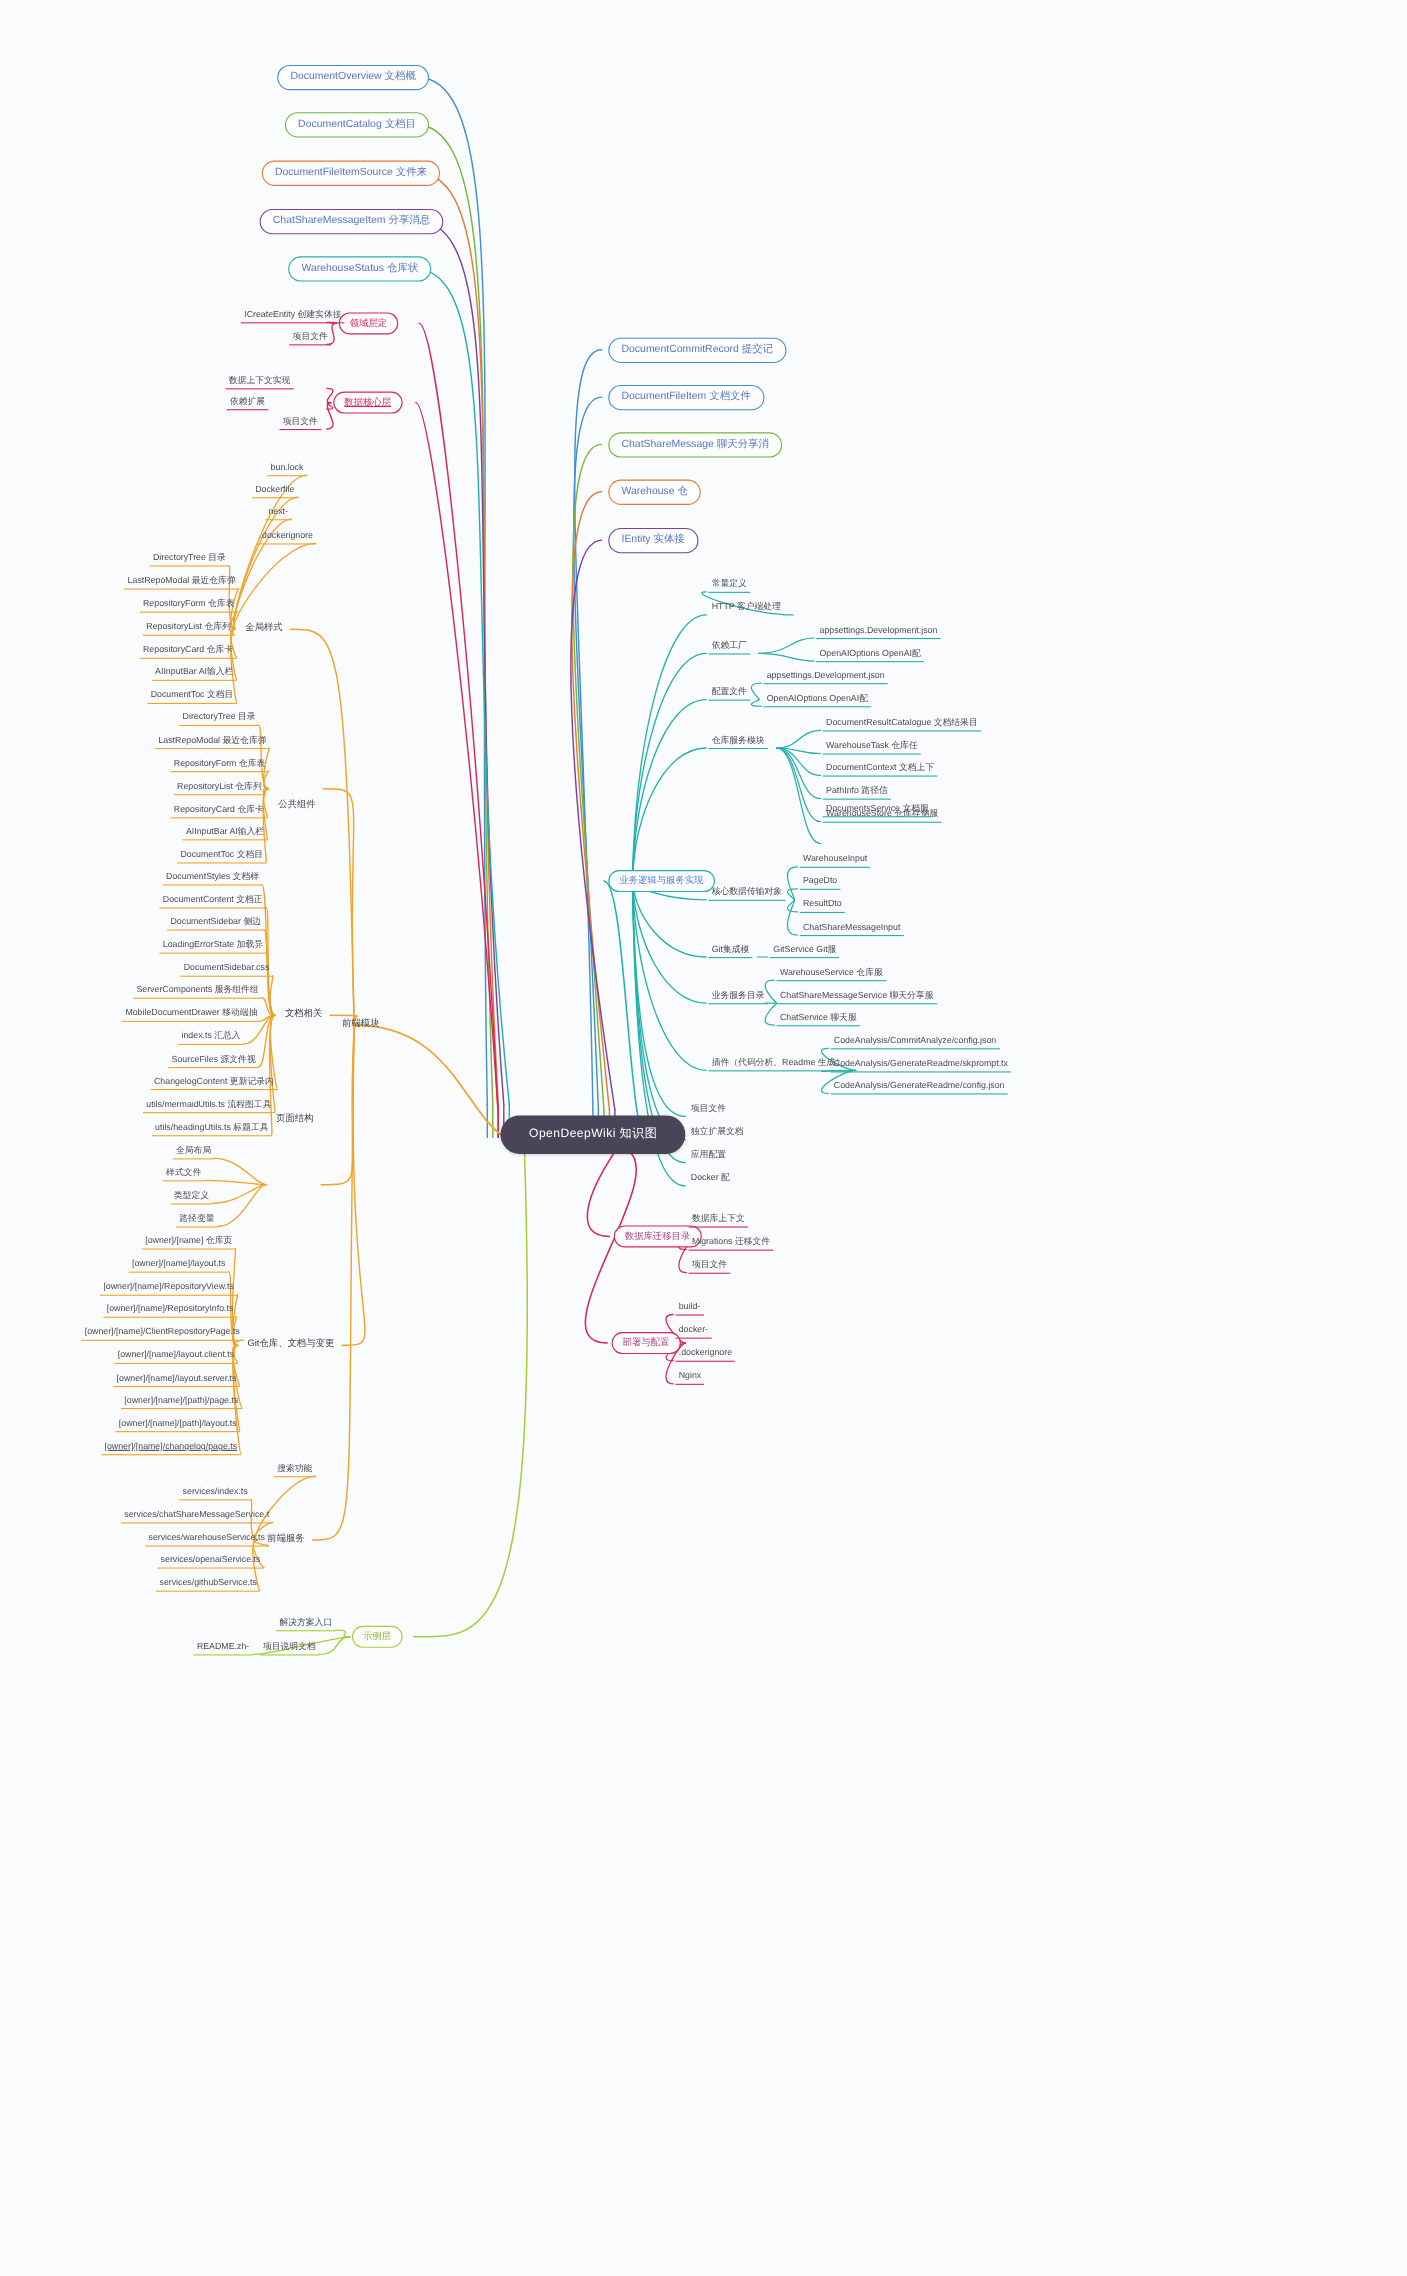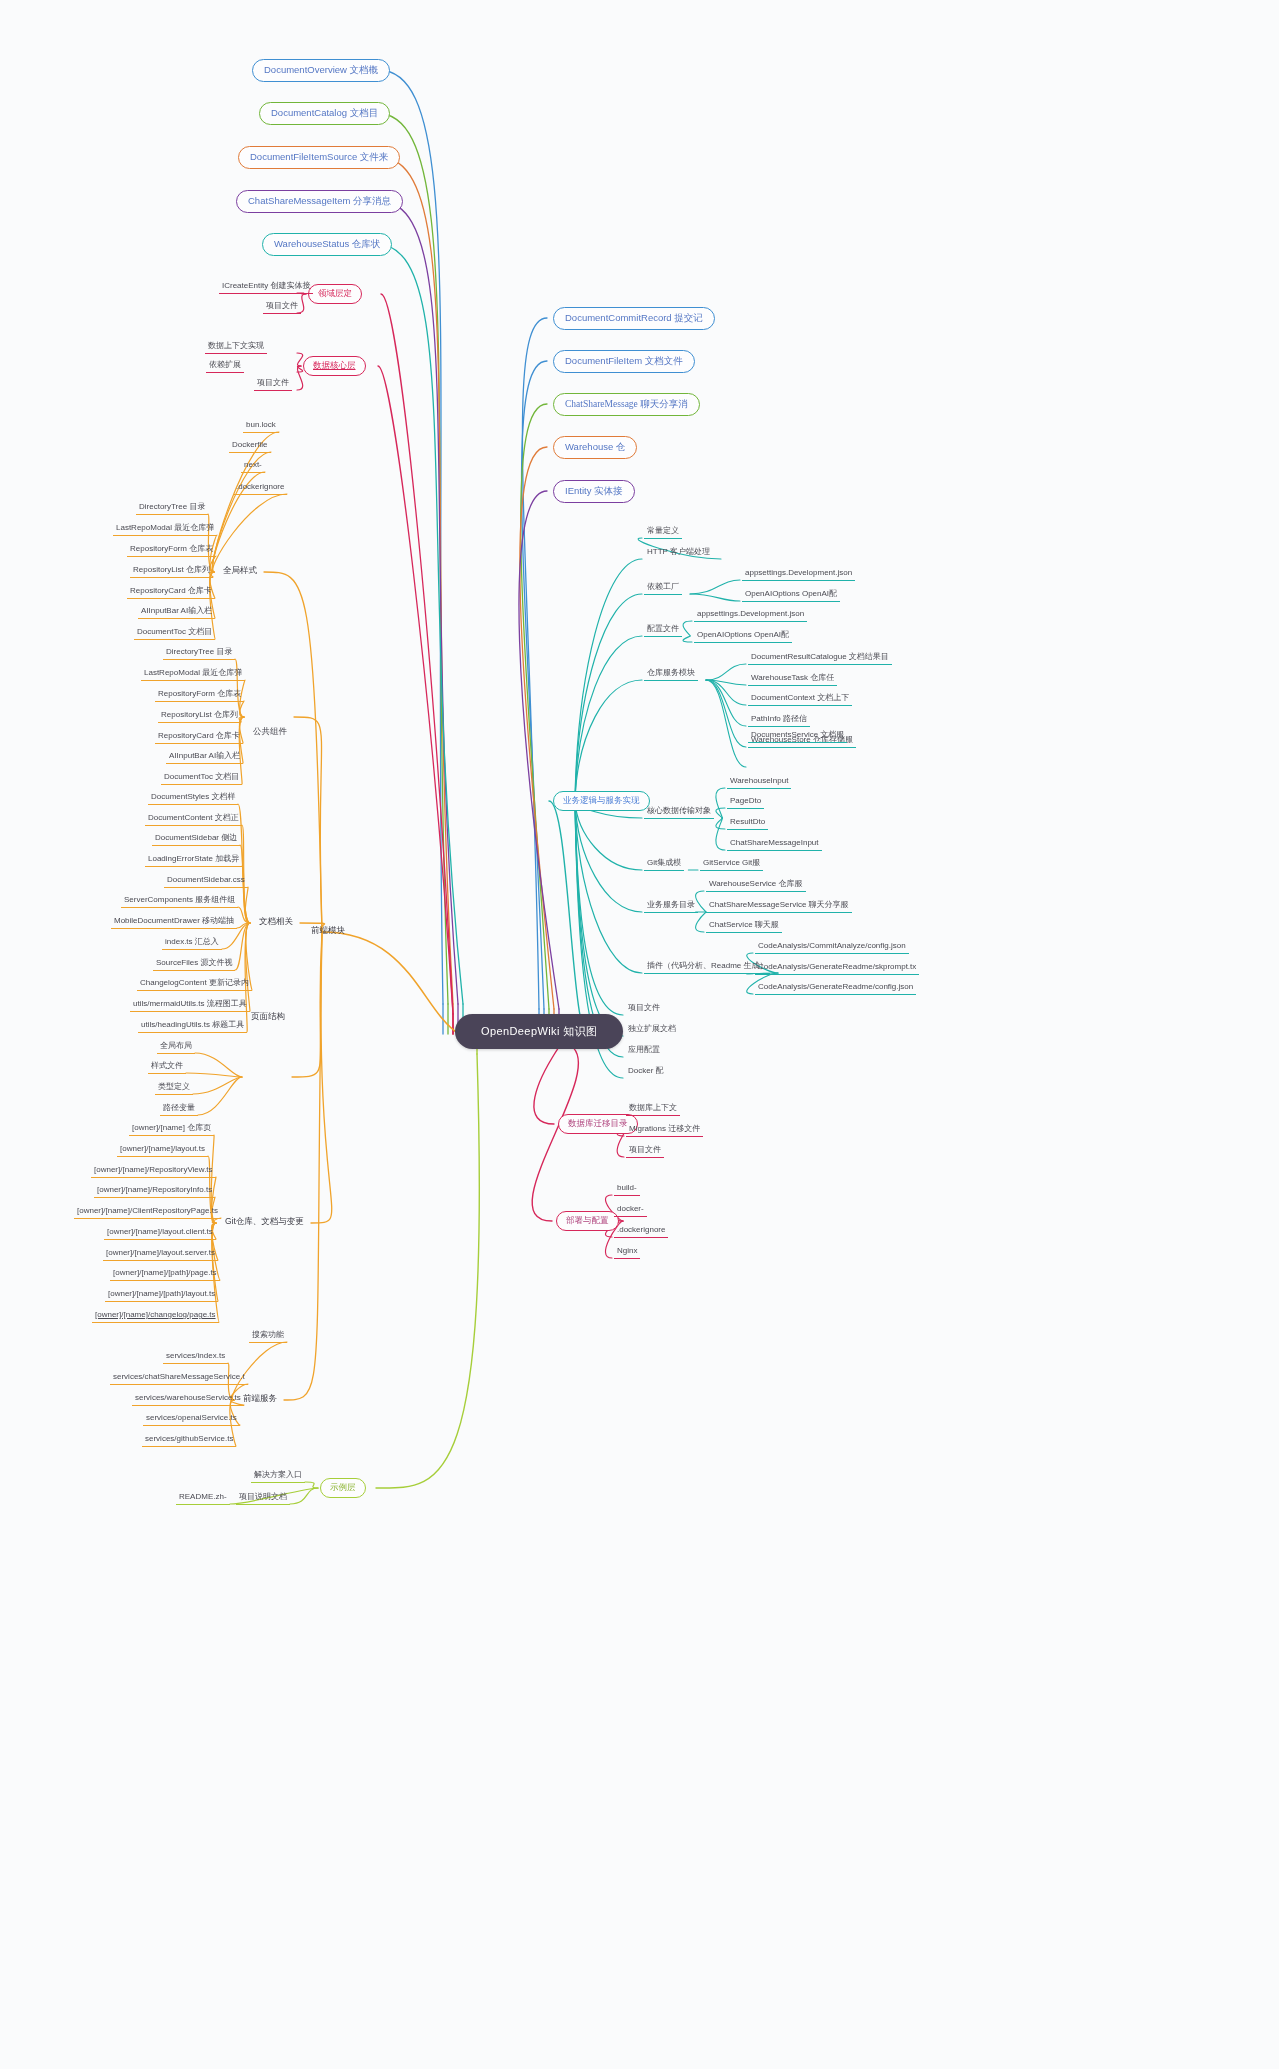--- a/index.html
+++ b/index.html
@@ -199,21 +199,21 @@
     </svg>
   <div id="nodes">
       <div class="node root" style="left: 455px; top: 1014px;">OpenDeepWiki 知识图</div>
       <div class="node pill" style="left: 252px; top: 59px; border-color: rgb(63, 143, 210);">DocumentOverview 文档概</div>
       <div class="node pill" style="left: 259px; top: 102px; border-color: rgb(114, 182, 58);">DocumentCatalog 文档目</div>
       <div class="node pill" style="left: 238px; top: 146px; border-color: rgb(224, 123, 57);">DocumentFileItemSource 文件来</div>
       <div class="node pill" style="left: 236px; top: 190px; border-color: rgb(123, 63, 160);">ChatShareMessageItem 分享消息</div>
       <div class="node pill" style="left: 262px; top: 233px; border-color: rgb(32, 178, 170);">WarehouseStatus 仓库状</div>
       <div class="node pill" style="left: 553px; top: 307px; border-color: rgb(63, 143, 210);">DocumentCommitRecord 提交记</div>
       <div class="node pill" style="left: 553px; top: 350px; border-color: rgb(63, 143, 210);">DocumentFileItem 文档文件</div>
-      <div class="node pill" style="left: 553px; top: 393px; border-color: rgb(114, 182, 58); font-family: Liberation Serif, serif;">ChatShareMessage 聊天分享消</div>
+      <div class="node pill" style="left: 553px; top: 393px; border-color: rgb(114, 182, 58);">ChatShareMessage 聊天分享消</div>
       <div class="node pill" style="left: 553px; top: 436px; border-color: rgb(224, 123, 57);">Warehouse 仓</div>
       <div class="node pill" style="left: 553px; top: 480px; border-color: rgb(123, 63, 160);">IEntity 实体接</div>
       <div class="node pill small" style="left: 308px; top: 284px; border-color: rgb(214, 39, 90); color: rgb(214, 39, 90);">领域层定</div>
       <div class="node leaf" style="left: 219px; top: 281px; border-bottom-color: rgb(214, 39, 90);">ICreateEntity 创建实体接</div>
       <div class="node leaf" style="left: 263px; top: 301px; border-bottom-color: rgb(214, 39, 90);">项目文件</div>
       <div class="node pill small" style="left: 303px; top: 356px; border-color: rgb(214, 39, 90); color: rgb(214, 39, 90); text-decoration: underline;">数据核心层</div>
       <div class="node leaf" style="left: 205px; top: 341px; border-bottom-color: rgb(214, 39, 90);">数据上下文实现</div>
       <div class="node leaf" style="left: 206px; top: 360px; border-bottom-color: rgb(214, 39, 90);">依赖扩展</div>
       <div class="node leaf" style="left: 254px; top: 378px; border-bottom-color: rgb(214, 39, 90);">项目文件</div>
       <div class="node branch" style="left: 220px; top: 566px;">全局样式</div>

